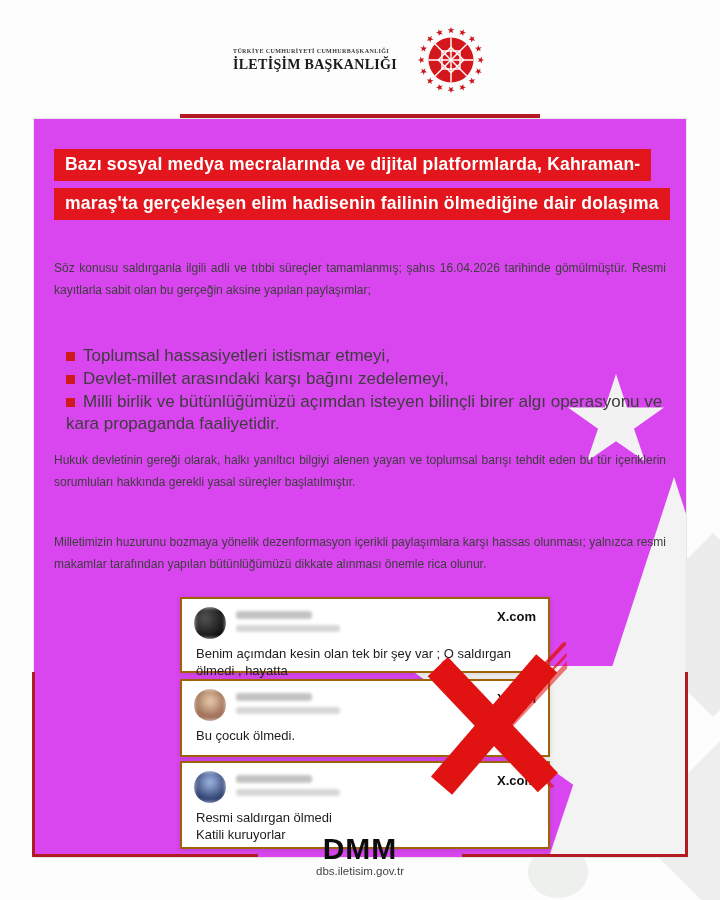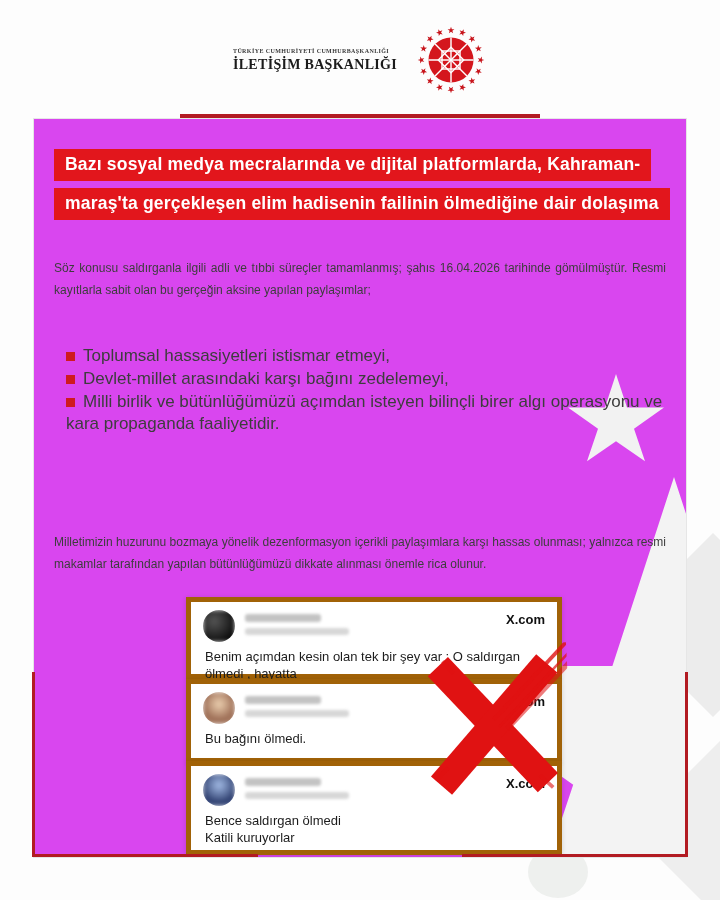--- a/index.html
+++ b/index.html
@@ -40,21 +40,21 @@
   
   .para{position:absolute;left:20px;width:612px;font-size:12px;line-height:22px;color:#3d3d3d;
         text-align:justify;z-index:2;}
   #p1{top:138px;} #p2{top:330px;} #p3{top:412px;}
   .bullets{position:absolute;left:20px;top:226px;width:612px;font-size:17px;line-height:22px;
            color:#3d3d3d;z-index:2;margin-left:12px;}
   .bullet{margin-bottom:1px;}
   .sq{display:inline-block;width:9px;height:9px;background:#cf1a20;margin-right:8px;}
 
   
-  .tweet{position:absolute;left:152px;width:366px;background:#fff;border:5px solid #a16207;
+  .tweet{position:absolute;left:146px;width:366px;background:#fff;border:2px solid #a16207;
          box-shadow:0 1px 5px rgba(0,0,0,.14);z-index:2;}
   #tweet-0{top:478px;height:72px;} #tweet-1{top:560px;height:74px;} #tweet-2{top:642px;height:84px;}
   .avatar{position:absolute;left:12px;top:8px;width:32px;height:32px;border-radius:50%;overflow:hidden;}
   .avatar .fill{width:100%;height:100%;filter:blur(2px);}
   .av-dark{background:radial-gradient(circle at 35% 35%,#555,#0d0d0d 75%);}
   .av-warm{background:radial-gradient(circle at 50% 38%,#ecd0b0,#9a6a52 65%,#caa78c);}
   .av-blue{background:radial-gradient(circle at 50% 35%,#a3bce6,#2a3a6a 70%,#6e86bc);}
   .nbar{position:absolute;left:54px;top:12px;width:76px;height:8px;background:#c3c3c3;
         border-radius:3px;filter:blur(1.5px);}
   .hbar{position:absolute;left:54px;top:26px;width:104px;height:7px;background:#d7d7d7;
@@ -143,61 +143,66 @@
         <span class="sq"></span><span>Toplumsal hassasiyetleri istismar etmeyi,</span>
       </div>
       <div class="bullet">
         <span class="sq"></span><span>Devlet-millet arasındaki karşı bağını zedelemeyi,</span>
       </div>
       <div class="bullet">
         <span class="sq"></span><span>Milli birlik ve bütünlüğümüzü açımdan isteyen bilinçli birer algı operasyonu ve kara propaganda faaliyetidir.</span>
       </div>
     </div>
 
+    <div class="para" id="p2">Hukuk devletinin gereği olarak, halkı yanıltıcı bilgiyi alenen yayan ve toplumsal barışı tehdit eden bu tür içeriklerin sorumluları hakkında gerekli yasal süreçler başlatılmıştır.</div>
     <div class="para" id="p3">Milletimizin huzurunu bozmaya yönelik dezenformasyon içerikli paylaşımlara karşı hassas olunması; yalnızca resmi makamlar tarafından yapılan bütünlüğümüzü dikkate alınması önemle rica olunur.</div>
 
     <div class="tweet" id="tweet-0">
       <div class="avatar">
           <div class="fill av-dark"></div>
         </div>
       <div class="nbar"></div>
       <div class="hbar"></div>
       <div class="tsource">X.com</div>
       <div class="ttext">Benim açımdan kesin olan tek bir şey var ; O saldırgan ölmedi , hayatta</div>
     </div>
 
     <div class="tweet" id="tweet-1">
       <div class="avatar">
           <div class="fill av-warm"></div>
         </div>
       <div class="nbar"></div>
       <div class="hbar"></div>
       <div class="tsource">X.com</div>
-      <div class="ttext">Bu bağını ölmedi.</div>
+      <div class="ttext">Bu çocuk ölmedi.</div>
     </div>
 
     <div class="tweet" id="tweet-2">
       <div class="avatar">
           <div class="fill av-blue"></div>
         </div>
       <div class="nbar"></div>
       <div class="hbar"></div>
       <div class="tsource">X.com</div>
-      <div class="ttext">Bence saldırgan ölmedi
+      <div class="ttext">Resmi saldırgan ölmedi
 Katili kuruyorlar</div>
     </div>
   </div>
 
   <svg id="stamp" viewBox="0 0 120 120">
     <g stroke="#e01212" stroke-linecap="butt">
       <line x1="18" y1="14" x2="100" y2="110" stroke-width="22"></line>
       <line x1="104" y1="16" x2="16" y2="108" stroke-width="22"></line>
       <line x1="60" y1="58" x2="120" y2="0" stroke-width="3" opacity="0.8"></line>
       <line x1="64" y1="64" x2="122" y2="8" stroke-width="2" opacity="0.7"></line>
       <line x1="70" y1="66" x2="124" y2="14" stroke-width="4" opacity="0.55"></line>
       <line x1="22" y1="10" x2="30" y2="20" stroke-width="3" opacity="0.6"></line>
       <line x1="94" y1="104" x2="104" y2="114" stroke-width="3" opacity="0.6"></line>
       <line x1="12" y1="104" x2="22" y2="94" stroke-width="3" opacity="0.6"></line>
     </g>
   </svg>
 
+  <div class="footer">
+    <div class="dmm">DMM</div>
+    <div class="dmm-url">dbs.iletisim.gov.tr</div>
+  </div>
 
 </div>
 
 </body></html>

